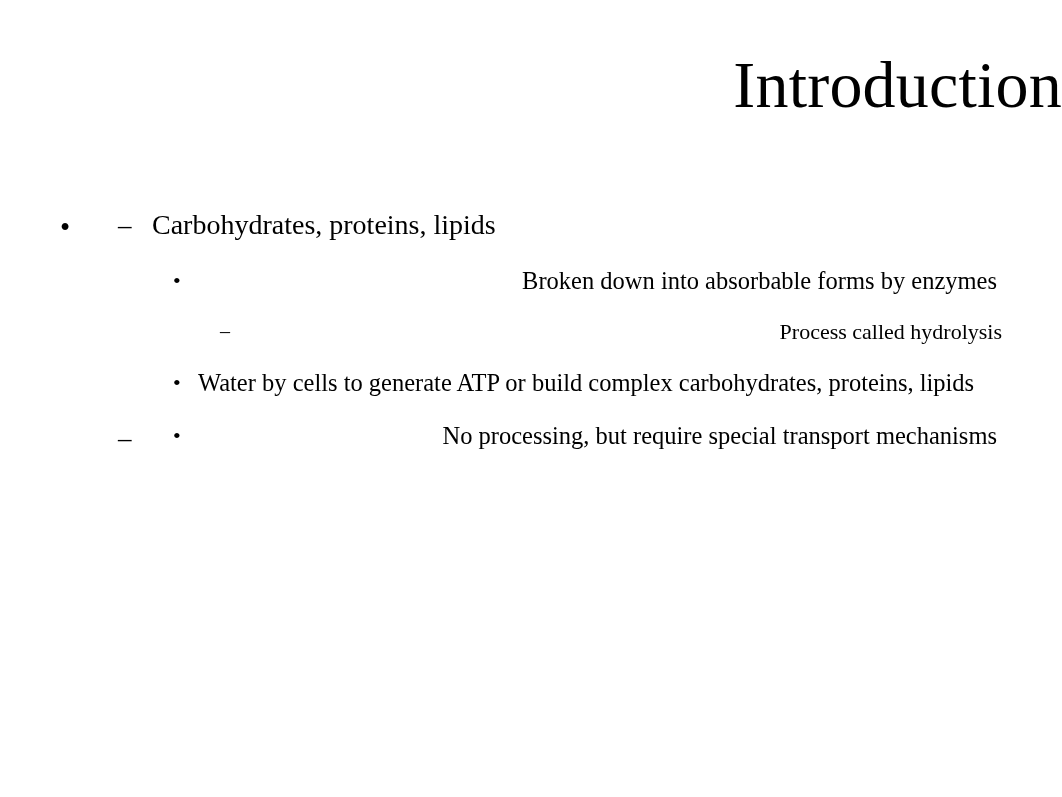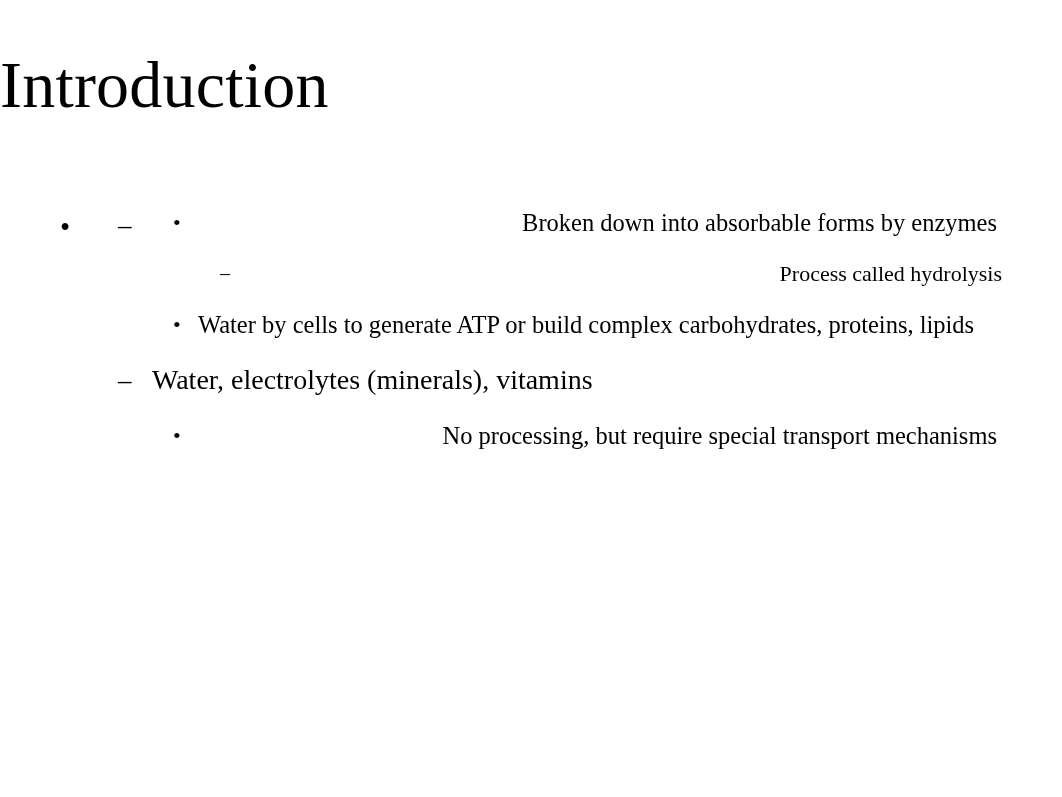--- a/index.html
+++ b/index.html
@@ -24,21 +24,21 @@
     background: #ffffff;
     box-sizing: border-box;
   }
 
   
   .slide-title {
     position: absolute;
     left: 0;
     top: 48px;
     width: 1062px;
-    text-align: left;
+    text-align: right;
     font-size: 66px;
     line-height: 74px;
     font-weight: normal;
     letter-spacing: 0.2px;
     margin: 0;
     white-space: pre;
   }
 
   
   .body {
@@ -154,40 +154,40 @@
   <h1 class="slide-title">Introduction</h1>
 
   <div class="body">
 
     <div class="bullet-row lvl1">
       <span class="marker">•</span>
     </div>
 
     <div class="bullet-row lvl2">
       <span class="marker">–</span>
+      <span class="btext">Carbohydrates, proteins, lipids</span>
     </div>
 
     <div class="bullet-row lvl3 nojust">
       <span class="marker">•</span>
       <span class="btext">Broken down into absorbable forms by enzymes</span>
     </div>
 
     <div class="bullet-row lvl4">
       <span class="marker">–</span>
       <span class="btext">Process called hydrolysis</span>
     </div>
 
     <div class="bullet-row lvl3">
       <span class="marker">•</span>
       <span class="btext">Water by cells to generate ATP or build complex carbohydrates, proteins, lipids</span>
     </div>
 
     <div class="bullet-row lvl2">
       <span class="marker">–</span>
-      <span class="btext">Water, electrolytes (minerals), vitamins</span>
     </div>
 
     <div class="bullet-row lvl3 nojust">
       <span class="marker">•</span>
       <span class="btext">No processing, but require special transport mechanisms</span>
     </div>
 
   </div>
 </div>
 

